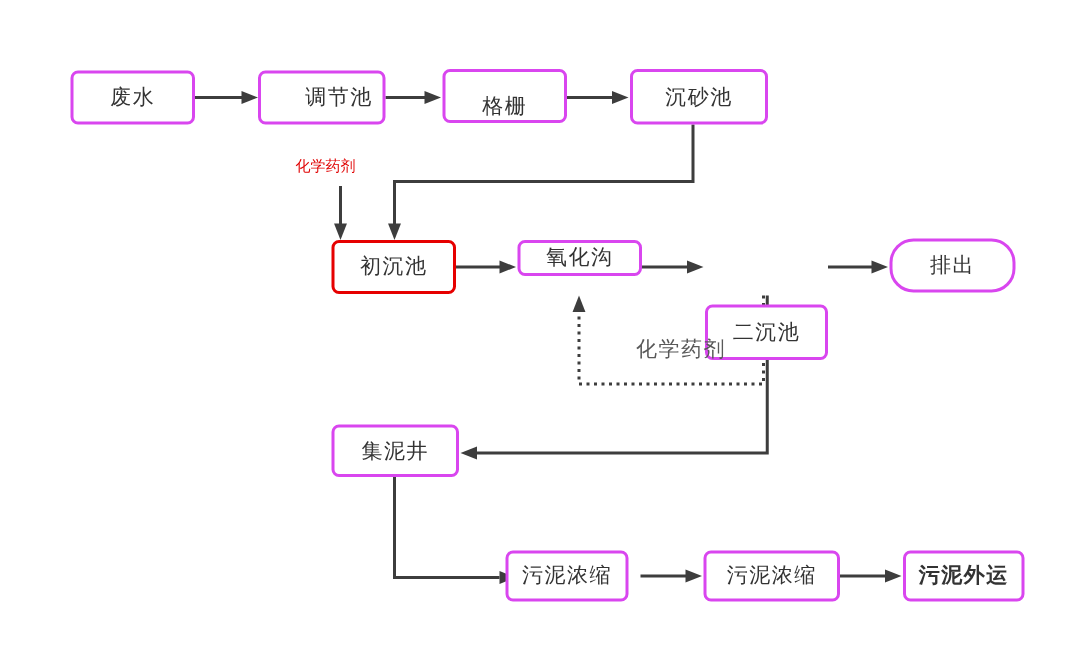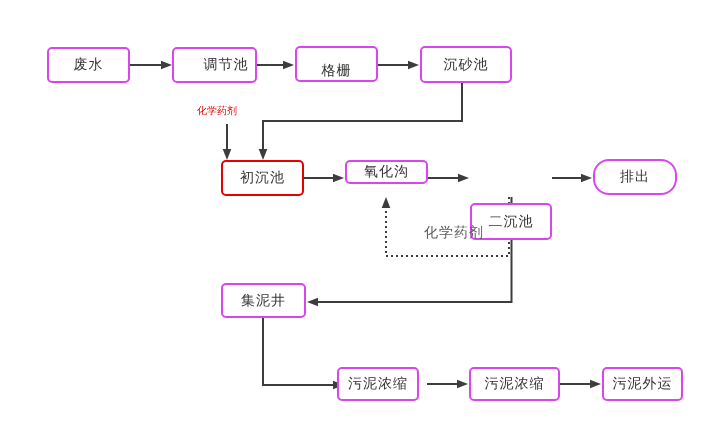--- a/index.html
+++ b/index.html
@@ -60,21 +60,21 @@
   #n-regulation      { left: 172px; top: 47px;  width: 85px; height: 36px; padding-left: 23px; }
   #n-screen          { left: 295px; top: 46px;  width: 83px; height: 36px; align-items: flex-end; }
   #n-grit            { left: 420px; top: 46px;  width: 92px; height: 37px; }
   #n-primary         { left: 221px; top: 160px; width: 83px; height: 36px; text-align: right; }
   #n-oxidation       { left: 345px; top: 160px; width: 83px; height: 24px; }
   #n-secondary       { left: 470px; top: 159px; width: 82px; height: 37px; }
   #n-discharge       { left: 593px; top: 159px; width: 84px; height: 36px; border-radius: 16px; }
   #n-collection-well { left: 221px; top: 283px; width: 85px; height: 35px; text-align: center; }
   #n-thickening      { left: 337px; top: 367px; width: 82px; height: 34px; }
   #n-filter-press    { left: 469px; top: 367px; width: 91px; height: 34px; }
-  #n-transport       { left: 602px; top: 367px; width: 81px; height: 34px; }
+  #n-transport       { left: 602px; top: 367px; width: 81px; height: 34px; font-weight: bold; }
   #ann-chemical      { left: 197px; top: 104px; }
   #ann-sludge-return { left: 424px; top: 224px; }
 </style>
 </head>
 <body>
 
 <div id="canvas">
 
   <svg id="connectors" viewBox="0 0 716 435" xmlns="http://www.w3.org/2000/svg">
 

